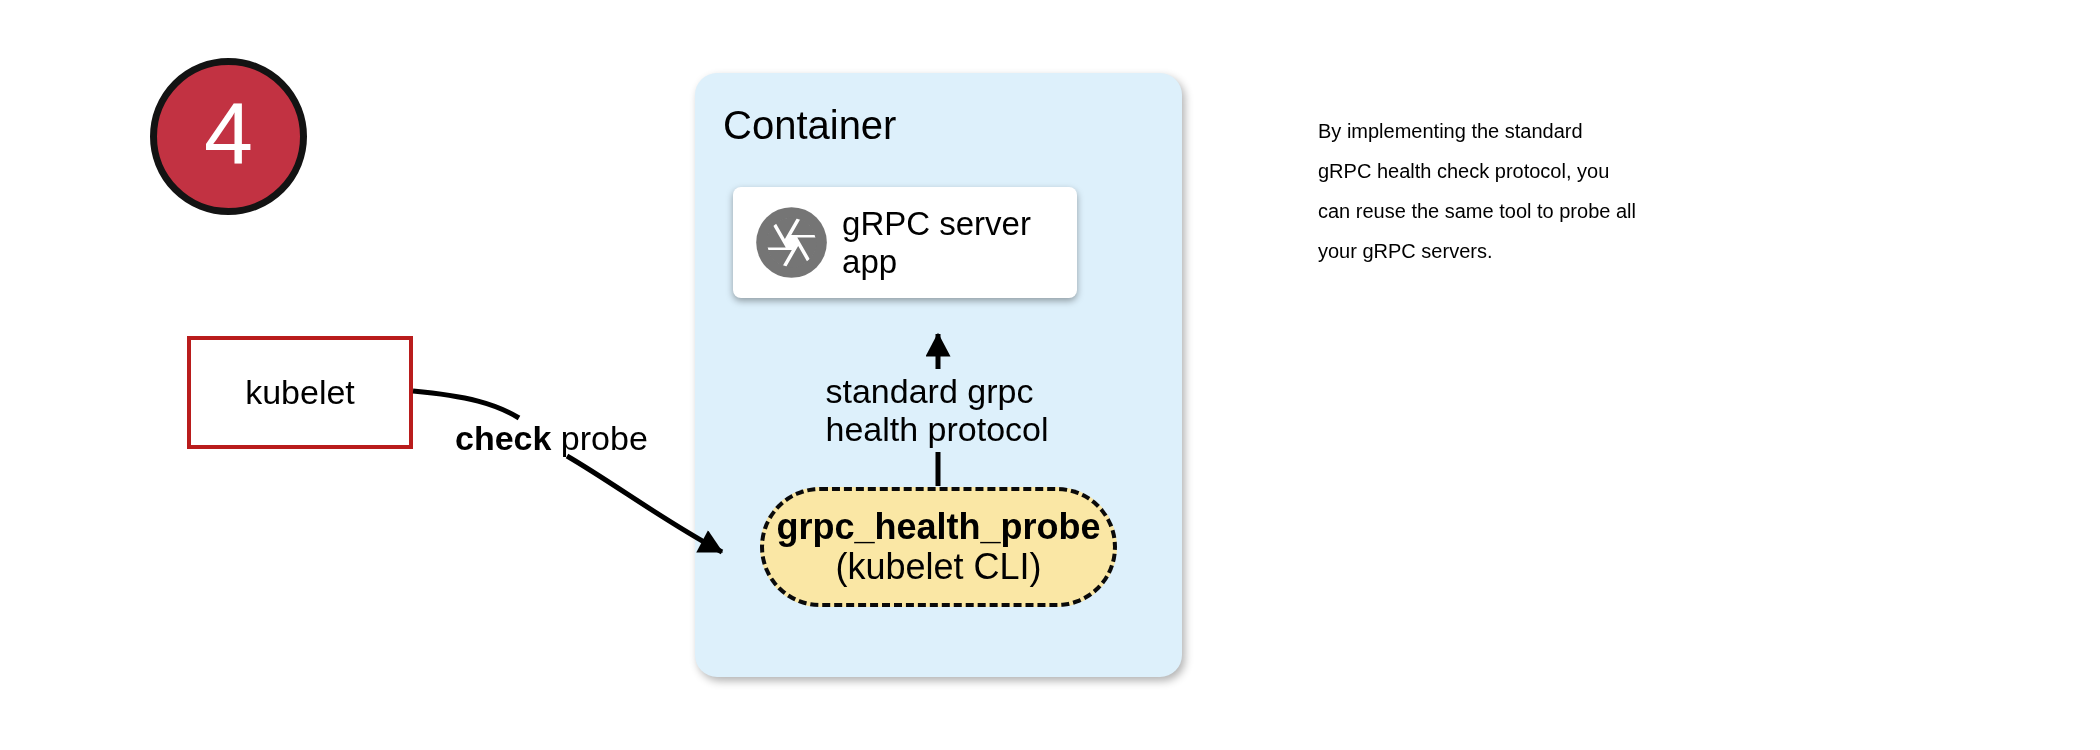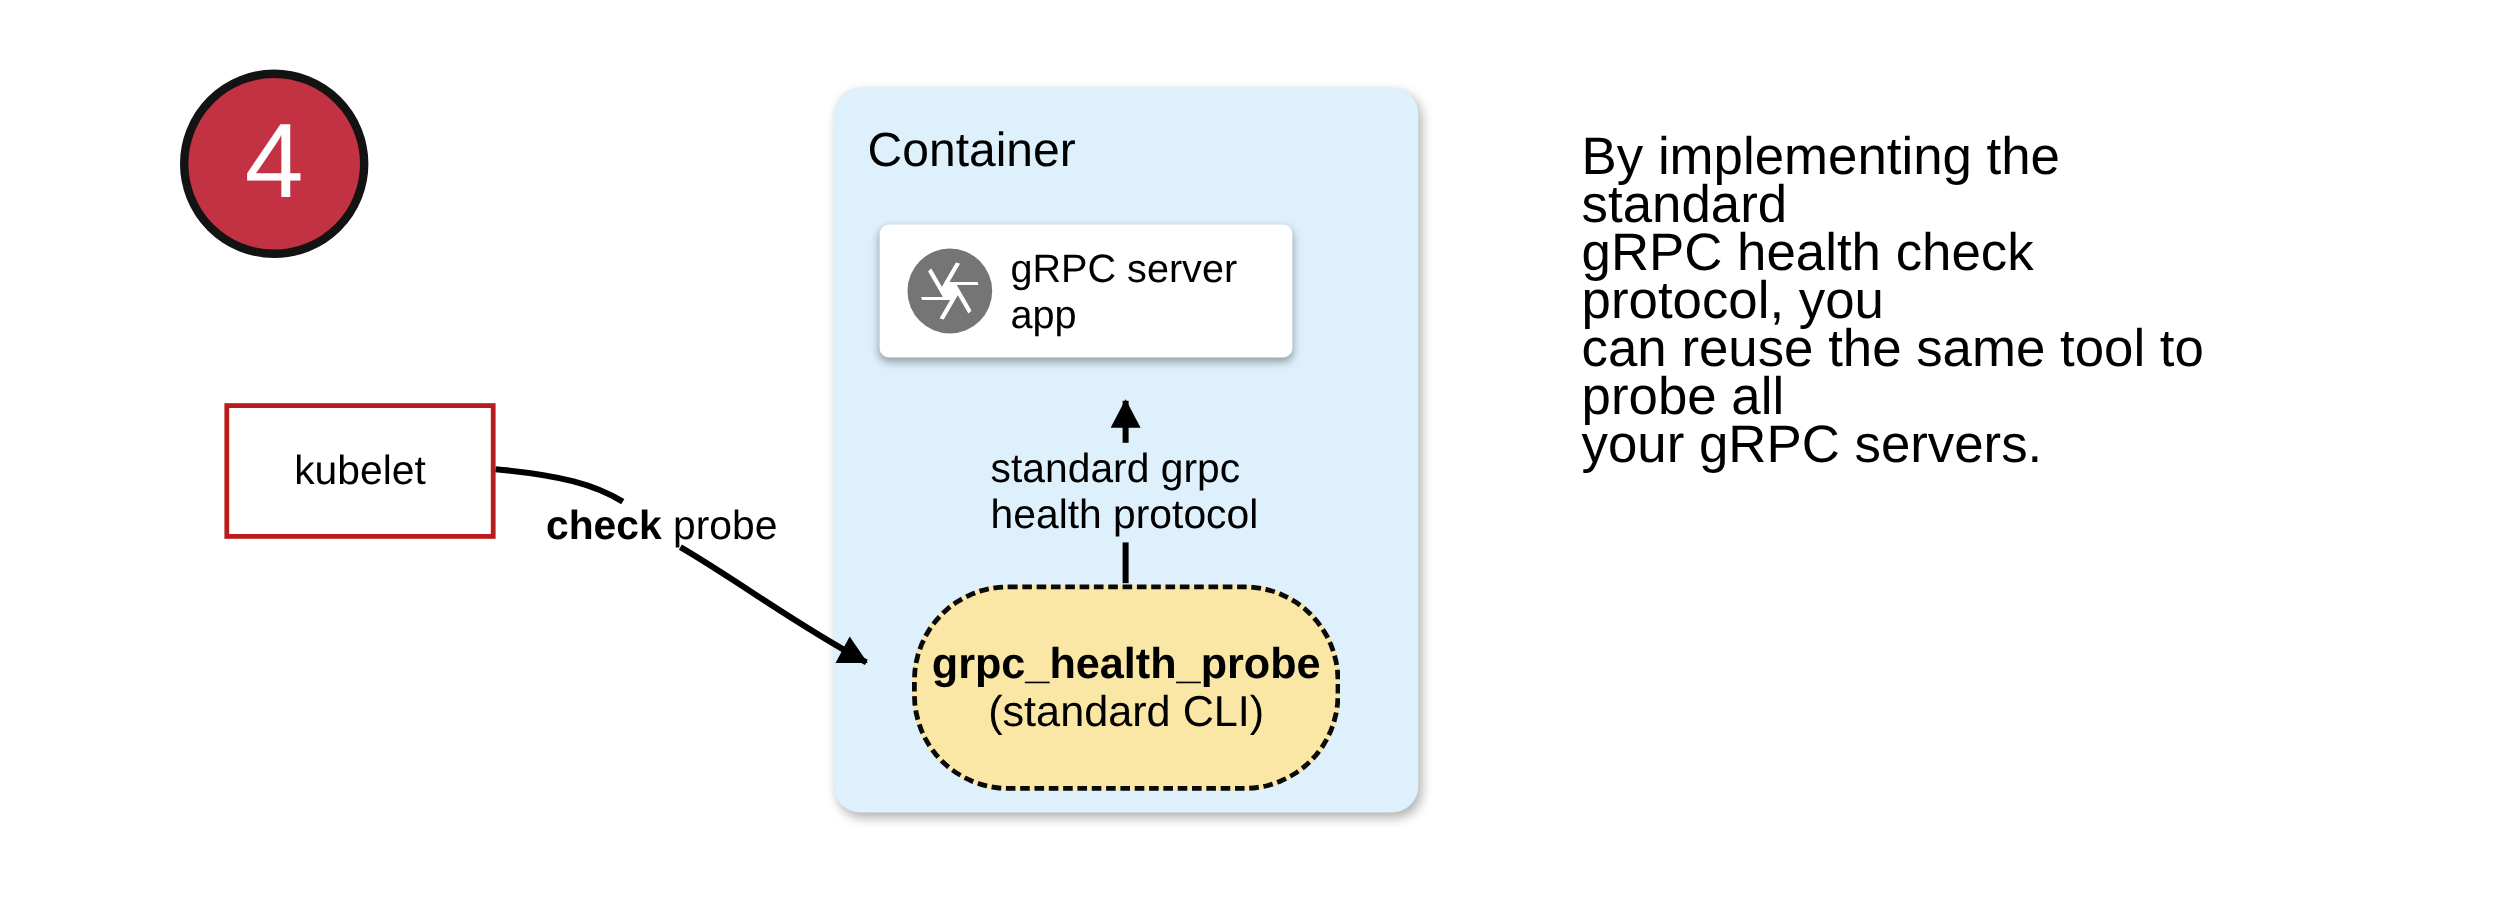--- a/index.html
+++ b/index.html
@@ -79,21 +79,21 @@
     box-sizing: border-box;
     gap: 12px;
     z-index: 2;
   }
   .server-label { font-size: 33px; }
 
   
   .probe-pill {
     position: absolute;
     left: 760px; top: 487px;
-    width: 357px; height: 172px;
+    width: 357px; height: 120px;
     box-sizing: border-box;
     background: #FAE7A5;
     border: 4px dashed #0a0a0a;
     border-radius: 80px;
     display: flex; flex-direction: column;
     align-items: center; justify-content: center;
     z-index: 2;
   }
   .probe-title { font-size: 36px; font-weight: bold; line-height: 40px; }
   .probe-subtitle { font-size: 36px; line-height: 40px; }
@@ -115,21 +115,21 @@
     line-height: 38px;
     white-space: pre-line;
     z-index: 4;
   }
 
   
   .note {
     position: absolute;
     left: 1318px; top: 111px;
     width: 520px;
-    font-size: 44px;
+    font-size: 20px;
     line-height: 40px;
     white-space: pre-line;
     z-index: 2;
   }
 
   
   .arrows {
     position: absolute;
     left: 0; top: 0;
     width: 2100px; height: 750px;
@@ -160,21 +160,21 @@
       <circle cx="12" cy="12" r="7.6" fill="#ffffff"></circle>
       <g transform="translate(12,12) scale(0.78) translate(-12,-12)" fill="#757575">
         <path d="M9.4 10.5l4.77-8.26C13.47 2.09 12.75 2 12 2c-2.4 0-4.6.85-6.32 2.25l3.66 6.35.06-.1zM21.54 9c-.92-2.92-3.15-5.26-6-6.34L11.88 9h9.66zm.26 1h-7.49l.29.5 4.76 8.25C21 16.97 22 14.61 22 12c0-.69-.07-1.35-.2-2zM8.54 12l-3.9-6.75C3.01 7.03 2 9.39 2 12c0 .69.07 1.35.2 2h7.49l-1.15-2zm-6.08 3c.92 2.92 3.15 5.26 6 6.34L12.12 15H2.46zm11.27 0l-3.9 6.76c.7.15 1.42.24 2.17.24 2.4 0 4.6-.85 6.32-2.25l-3.66-6.35-.93 1.6z"></path>
       </g>
     </svg>
     <span class="server-label">gRPC server app</span>
   </div>
 
   <div class="probe-pill">
     <div class="probe-title">grpc_health_probe</div>
-    <div class="probe-subtitle">(standard CLI)</div>
+    <div class="probe-subtitle">(kubelet CLI)</div>
   </div>
 
   <svg class="arrows">
     <defs>
       <marker id="arrowhead" viewBox="0 0 10 10" refX="9" refY="5" markerWidth="7" markerHeight="5" orient="auto-start-reverse">
         <path d="M0,0 L9.5,5 L0,10 z" fill="#000000"></path>
       </marker>
     </defs>
 
     <path d="M 413 391 C 468 396, 496 404, 519 418" fill="none" stroke="#000000" stroke-width="5"></path>

